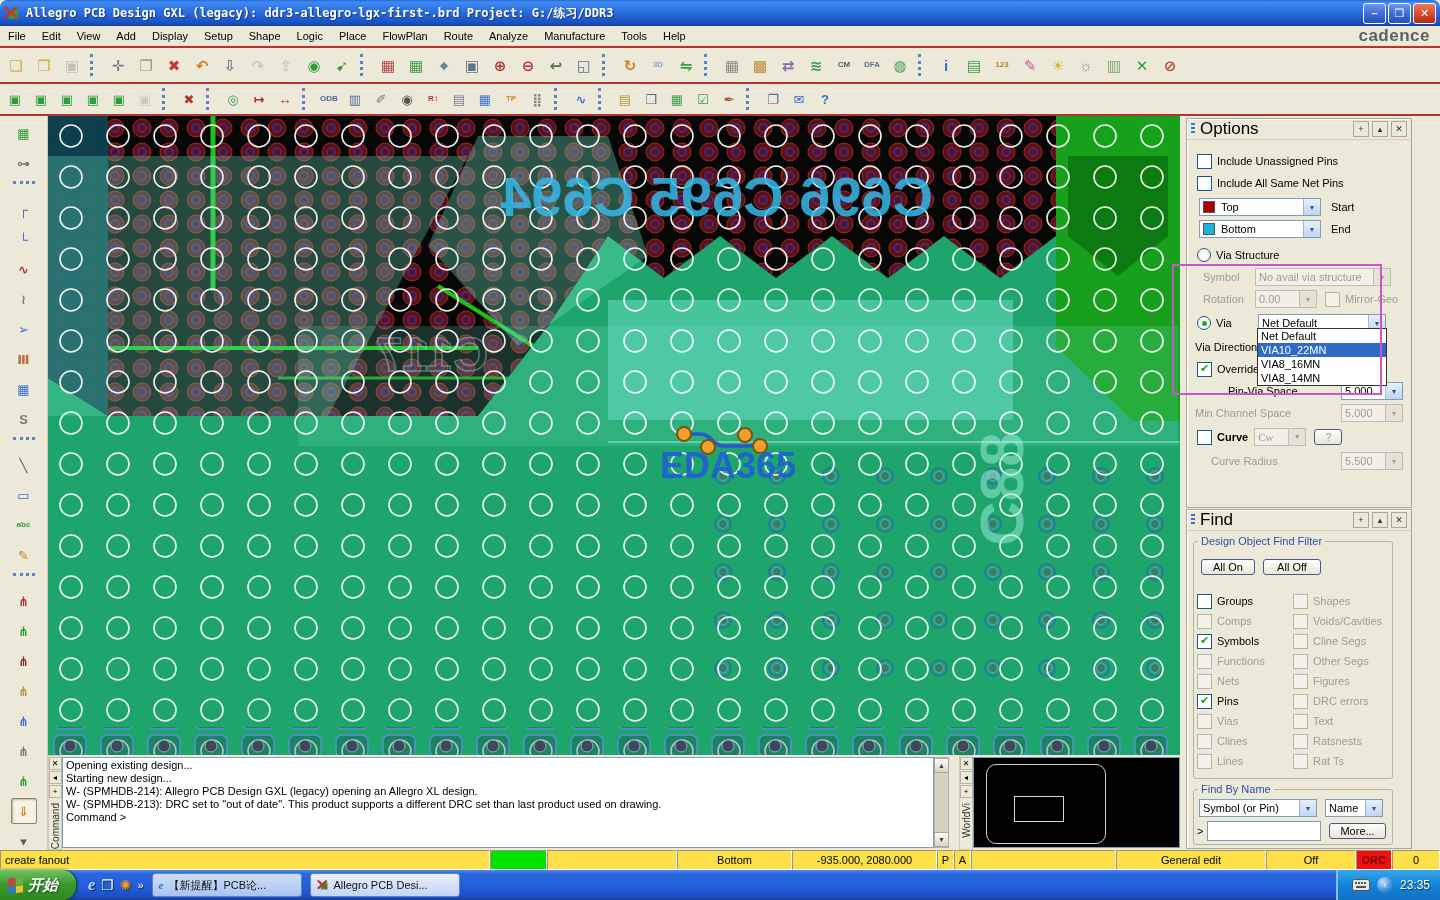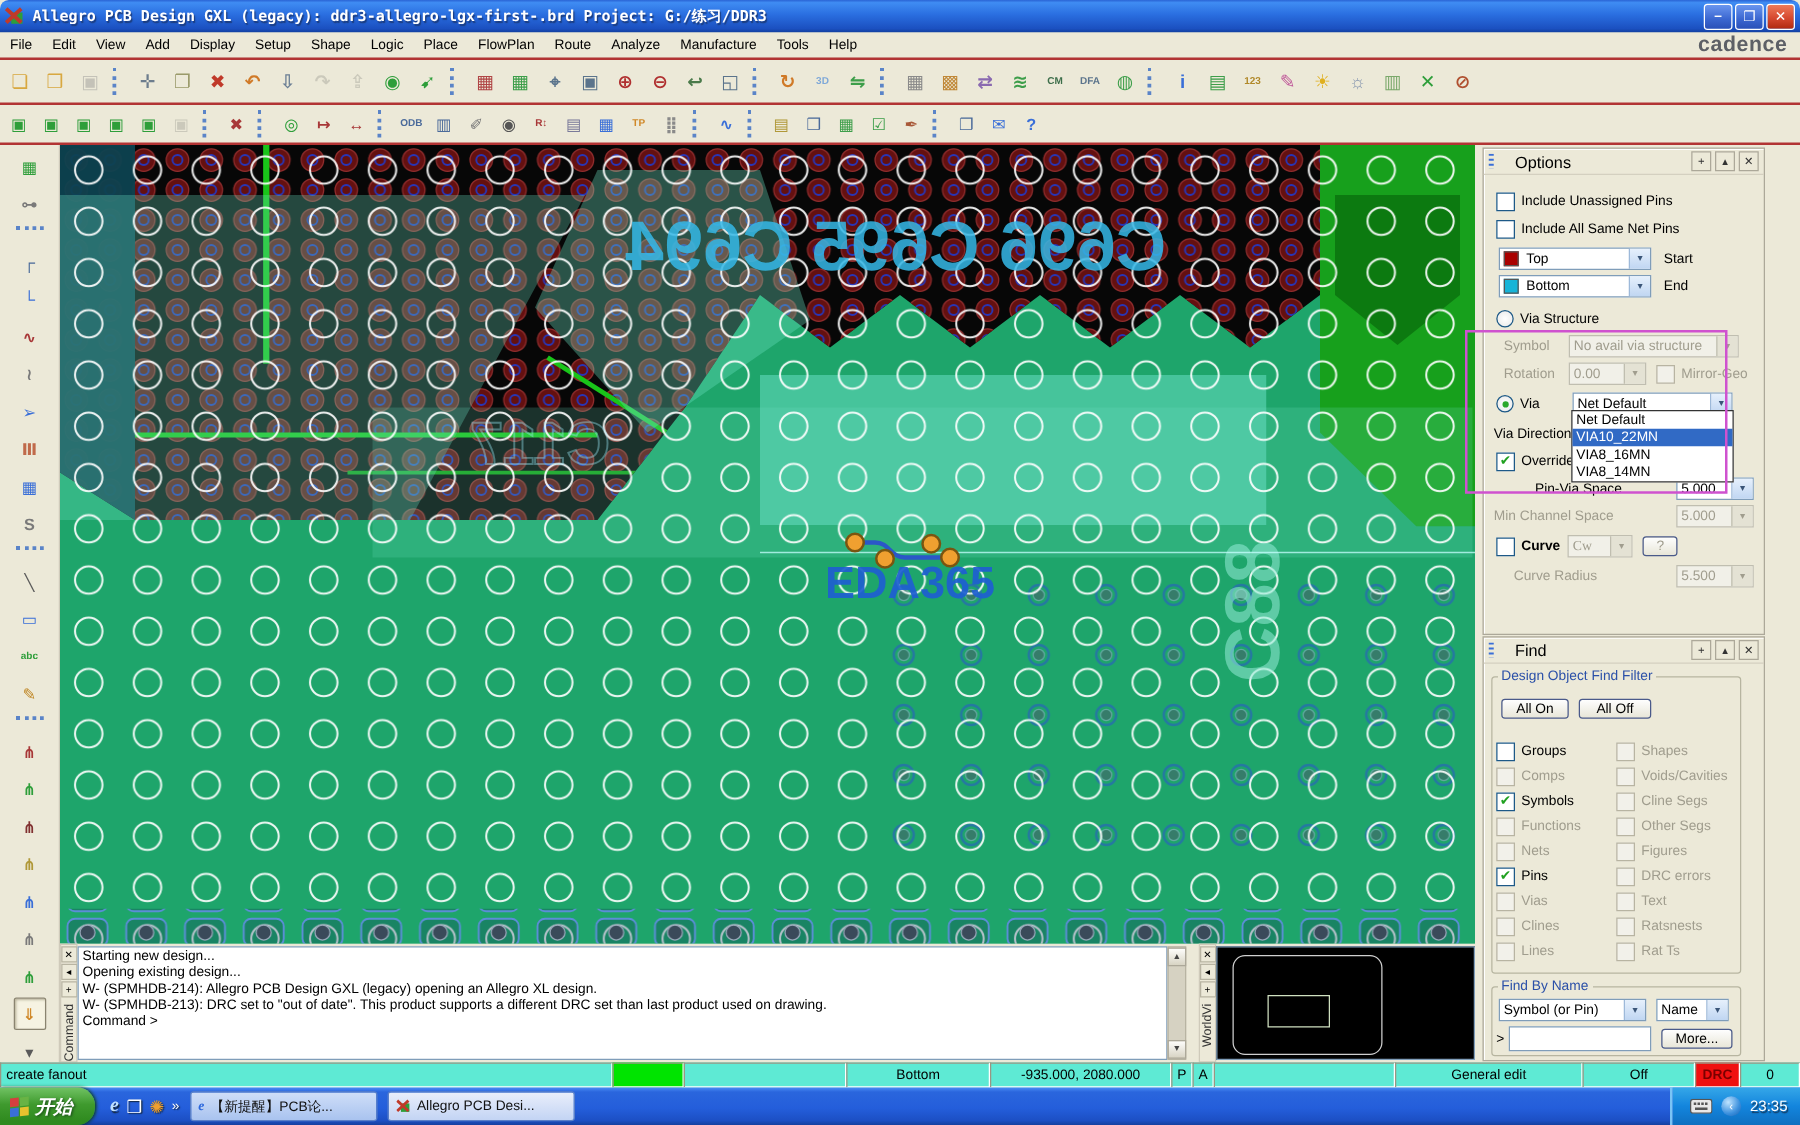--- a/index.html
+++ b/index.html
@@ -42,21 +42,21 @@
   
   #canvas{position:absolute;left:48px;top:116px;width:1132px;height:639px;background:#1ea56b;}
   
   #rightarea{position:absolute;left:1180px;top:116px;width:260px;height:734px;background:#ece9d8;}
   .panel{position:absolute;left:6px;width:224px;background:#ece9d8;border:1px solid #aca899;box-shadow:1px 1px 0 #fff inset;}
   #options-panel{top:2px;height:388px;}
   #find-panel{top:393px;height:338px;}
   .phead{height:20px;display:flex;align-items:center;padding:0 4px;border-bottom:1px solid #d4d0c0;}
   .grip{width:4px;height:12px;margin-right:5px;
     background:linear-gradient(#3a6fd8 2px,transparent 2px) 0 0/4px 4px;}
-  .ptitle{font-size:13px;margin-left:12px;}
+  .ptitle{font-size:17px;}
   .pbtns{margin-left:auto;display:flex;gap:3px;}
   .pbtn{width:14px;height:14px;border:1px solid #aca899;background:#ece9d8;font-size:9px;display:flex;align-items:center;
     justify-content:center;color:#333;}
   .pbody{position:relative;}
   .row{position:absolute;height:18px;display:flex;align-items:center;}
   .lbl{white-space:nowrap;}
   .lbl.dis{color:#a09d8e;}
   .lbl.blue{color:#2b50a8;}
   
   .cb{width:13px;height:13px;border:1px solid #1d5987;background:#fff;display:inline-flex;align-items:center;justify-content:center;
@@ -90,21 +90,21 @@
   .vstrip .sb{width:11px;height:11px;font-size:8px;display:flex;align-items:center;justify-content:center;border:1px solid #b8b4a2;background:#ece9d8;margin-bottom:1px;}
   .vstrip .vlabel{writing-mode:vertical-rl;transform:rotate(180deg);font-size:10px;margin-top:4px;color:#333;}
   #console-box{width:872px;background:#fff;border:1px solid #7f9db9;margin:2px 0;overflow:hidden;padding:1px 3px;box-sizing:border-box;}
   #console-box .cline{white-space:nowrap;font-size:11px;line-height:13px;}
   #console-scroll{width:15px;background:#d6d2c2;border:1px solid #b8b4a2;margin:2px 0;display:flex;flex-direction:column;justify-content:space-between;align-items:center;box-sizing:border-box;}
   #console-scroll .ar{font-size:7px;color:#444;background:linear-gradient(#fdfdfb,#d8d4c4);border:1px solid #aca899;width:13px;height:13px;display:flex;align-items:center;justify-content:center;}
   #worldview{flex:1;background:#000;border:1px solid #7f9db9;margin:2px 0 2px 0;position:relative;}
   #wv-outline{position:absolute;left:12px;top:6px;width:118px;height:78px;border:1px solid #cfcfcf;border-radius:10px;}
   #wv-view{position:absolute;left:40px;top:38px;width:48px;height:24px;border:1px solid #cfe0c0;}
   
-  #statusbar{position:absolute;left:0;top:850px;width:1440px;height:20px;background:#5eead4;display:flex;}
+  #statusbar{position:absolute;left:0;top:850px;width:1440px;height:20px;background:#fde047;display:flex;}
   .scell{border:1px solid;border-color:#9a9683 #fff #fff #9a9683;display:flex;align-items:center;padding:0 4px;box-sizing:border-box;
     white-space:nowrap;overflow:hidden;}
   .scell.center{justify-content:center;}
   #prog{background:#00e400;}
   #drc-cell{background:#f01010;color:#7a0000;font-weight:bold;justify-content:center;}
   
   #taskbar{position:absolute;left:0;top:870px;width:1440px;height:30px;
     background:linear-gradient(180deg,#4a8cf5 0%,#2a66dd 12%,#245edb 55%,#1c4fc4 88%,#15409f 100%);display:flex;align-items:center;}
   #startbtn{height:30px;padding:0 18px 0 8px;border-radius:0 14px 14px 0;display:flex;align-items:center;gap:5px;
     background:linear-gradient(180deg,#71c364 0%,#3f9a2e 45%,#2f8a1f 90%);box-shadow:1px 0 3px #0a3a0a;color:#fff;
@@ -730,22 +730,22 @@
   <div id="pink-rect"></div>
 
   <div id="consoleband">
     <div class="vstrip">
       <span class="sb">✕</span>
       <span class="sb">◂</span>
       <span class="sb">+</span>
       <span class="vlabel">Command</span>
     </div>
     <div id="console-box">
+        <div class="cline">Opening existing design...</div>
         <div class="cline">Starting new design...</div>
-        <div class="cline">Opening existing design...</div>
         <div class="cline">W- (SPMHDB-214): Allegro PCB Design GXL (legacy) opening an Allegro XL design.</div>
         <div class="cline">W- (SPMHDB-213): DRC set to "out of date". This product supports a different DRC set than last product used on drawing.</div>
         <div class="cline">Command &gt;</div>
       </div>
     <div id="console-scroll">
       <span class="ar">▲</span>
       <span class="ar">▼</span>
     </div>
     <div style="width:10px;"></div>
     <div class="vstrip">

